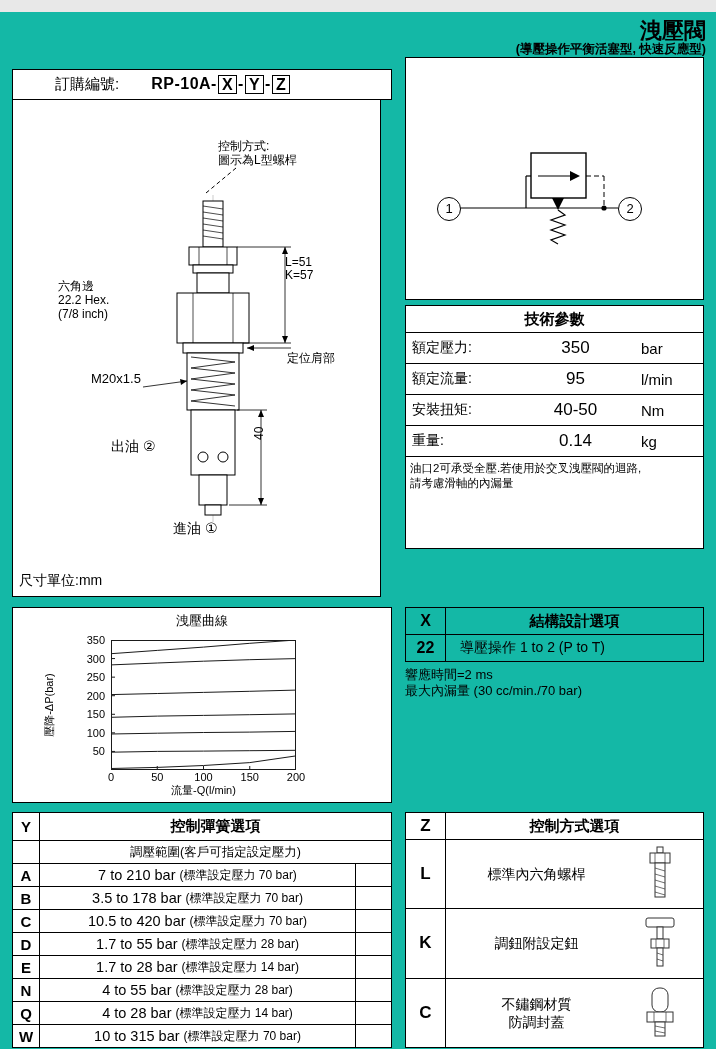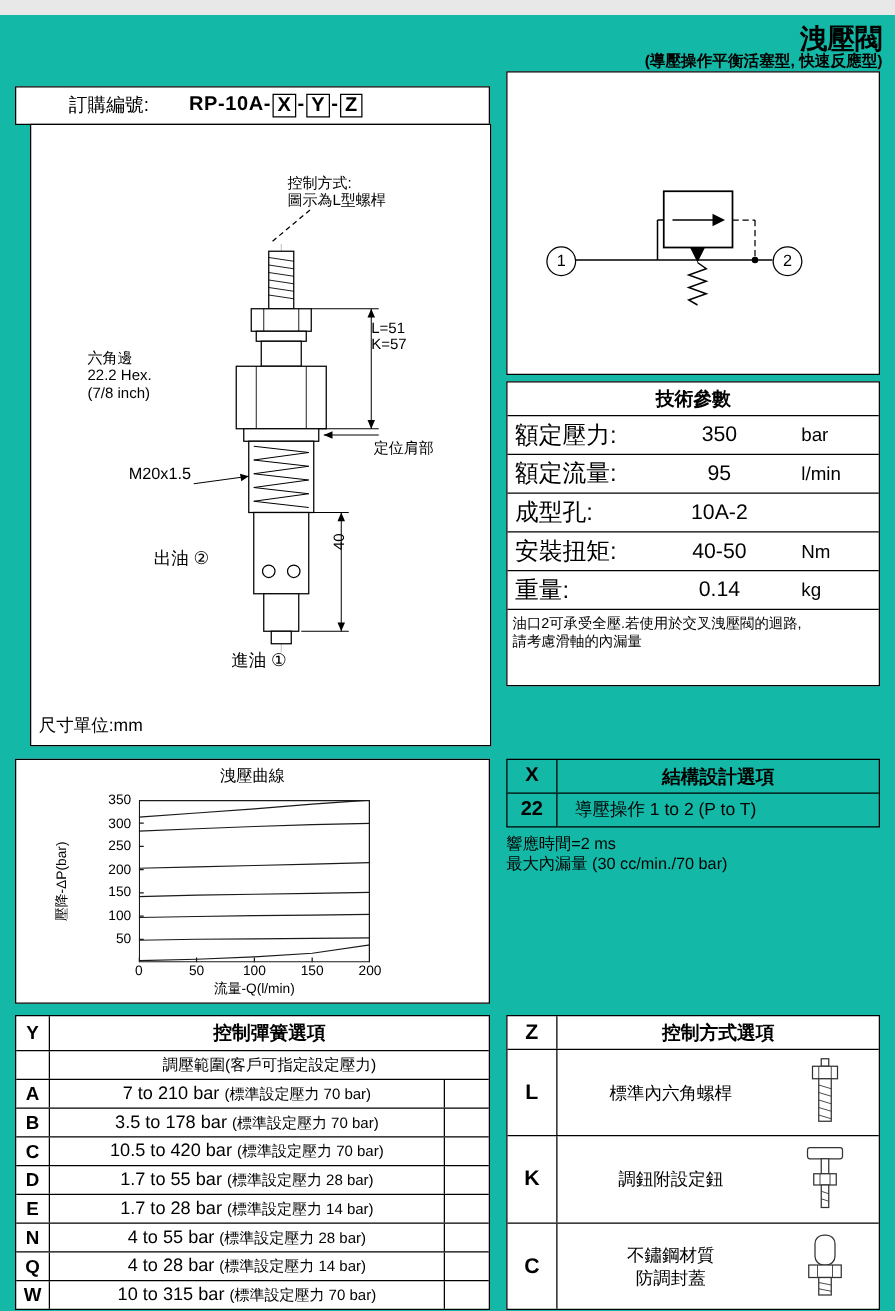--- a/index.html
+++ b/index.html
@@ -11,36 +11,36 @@
   .main-title{position:absolute;top:4px;right:10px;font-size:22px;font-weight:bold;}
   .sub-title{position:absolute;top:29px;right:10px;font-size:12.5px;font-weight:bold;}
 
   
   .order-box{left:12px;top:57px;width:380px;height:31px;display:flex;align-items:center;}
   .order-label{font-size:15px;padding-left:42px;}
   .order-code{font-size:16px;font-weight:bold;margin-left:32px;letter-spacing:0.5px;display:flex;}
   .code-box{border:1.5px solid #000;padding:0 3px;margin:0 1px;line-height:17px;}
 
   
-  .drawing-box{left:24px;top:87px;width:369px;height:498px;}
+  .drawing-box{left:12px;top:87px;width:369px;height:498px;}
   .ann{position:absolute;font-size:12px;line-height:1.15;}
   .ann14{font-size:14px;}
   .rot90{transform:rotate(-90deg);transform-origin:left top;}
 
   
   .symbol-box{left:405px;top:45px;width:299px;height:243px;}
   .port-circle{position:absolute;width:22px;height:22px;border:1.5px solid #000;border-radius:50%;
                text-align:center;line-height:22px;font-size:13px;background:#fff;}
 
   
   .tech-box{left:405px;top:293px;width:299px;height:244px;display:flex;flex-direction:column;}
   .tech-title{height:26px;border-bottom:1.5px solid #000;display:flex;align-items:center;justify-content:center;
               font-weight:bold;font-size:15px;}
   .tech-row{height:30px;border-bottom:1px solid #000;display:grid;grid-template-columns:104px 1fr 62px;align-items:center;}
-  .tech-row .lbl{font-size:19px;padding-left:6px;}
+  .tech-row .lbl{font-size:14px;padding-left:6px;}
   .tech-row .val{font-size:17px;text-align:center;}
   .tech-row .unit{font-size:15px;text-align:left;}
   .tech-note{font-size:11.5px;line-height:1.3;padding:4px 4px 0 4px;}
 
   
   .chart-box{left:12px;top:595px;width:380px;height:196px;}
   .chart-title{position:absolute;top:4px;left:0;width:100%;text-align:center;font-size:13px;}
   .ylab{position:absolute;left:36px;top:97px;transform:translate(-50%,-50%) rotate(-90deg);
         white-space:nowrap;font-size:11px;}
   .xlab{position:absolute;left:98px;width:185px;top:175px;text-align:center;font-size:11px;}
@@ -206,25 +206,20 @@
     <div class="tech-title">技術參數</div>
     <div class="tech-row">
       <span class="lbl">額定壓力:</span>
       <span class="val">350</span>
       <span class="unit">bar</span>
     </div>
     <div class="tech-row">
       <span class="lbl">額定流量:</span>
       <span class="val">95</span>
       <span class="unit">l/min</span>
-    </div>
-    <div class="tech-row">
-      <span class="lbl">成型孔:</span>
-      <span class="val">10A-2</span>
-      <span class="unit"></span>
     </div>
     <div class="tech-row">
       <span class="lbl">安裝扭矩:</span>
       <span class="val">40-50</span>
       <span class="unit">Nm</span>
     </div>
     <div class="tech-row">
       <span class="lbl">重量:</span>
       <span class="val">0.14</span>
       <span class="unit">kg</span>

